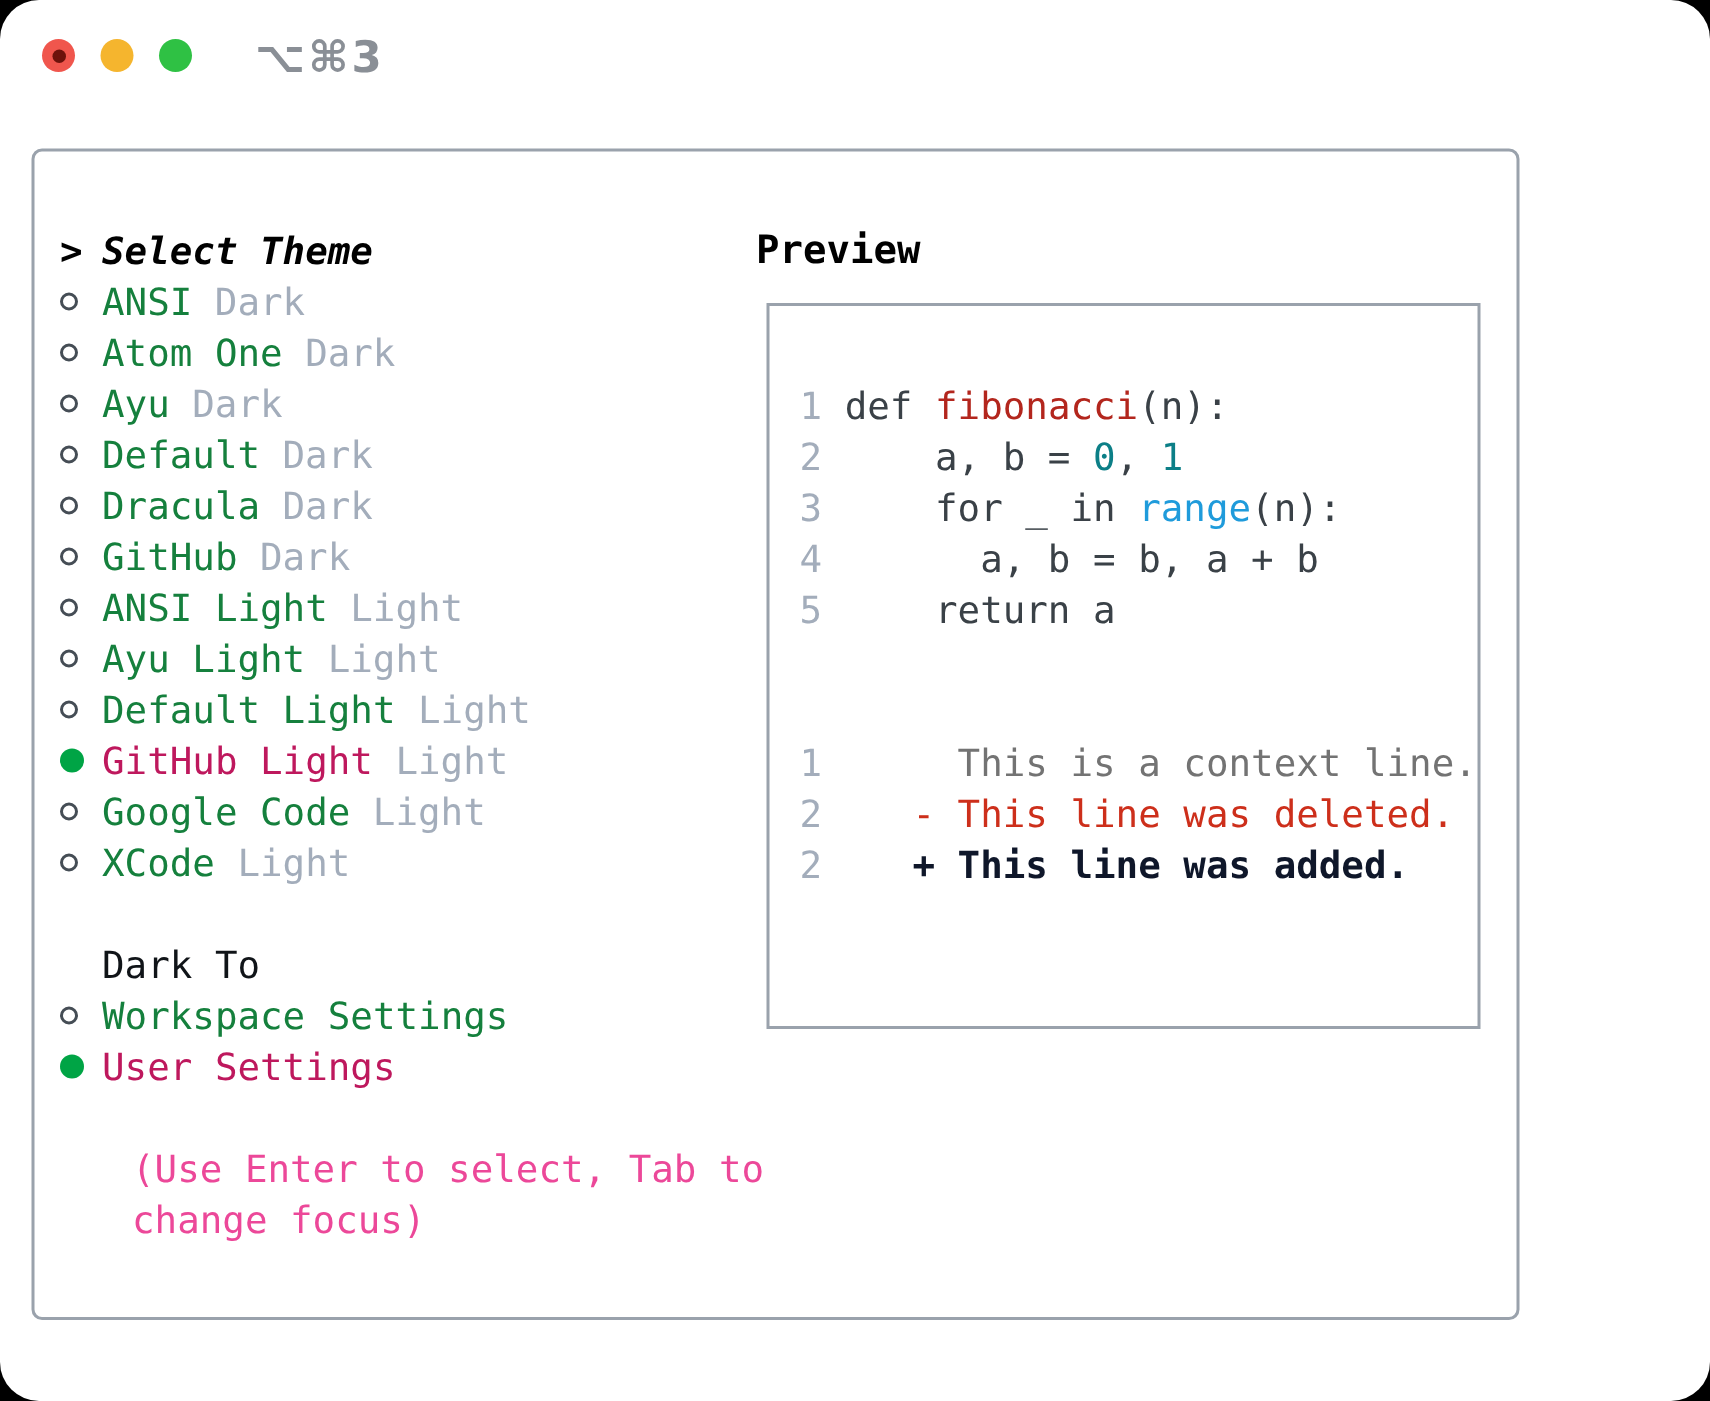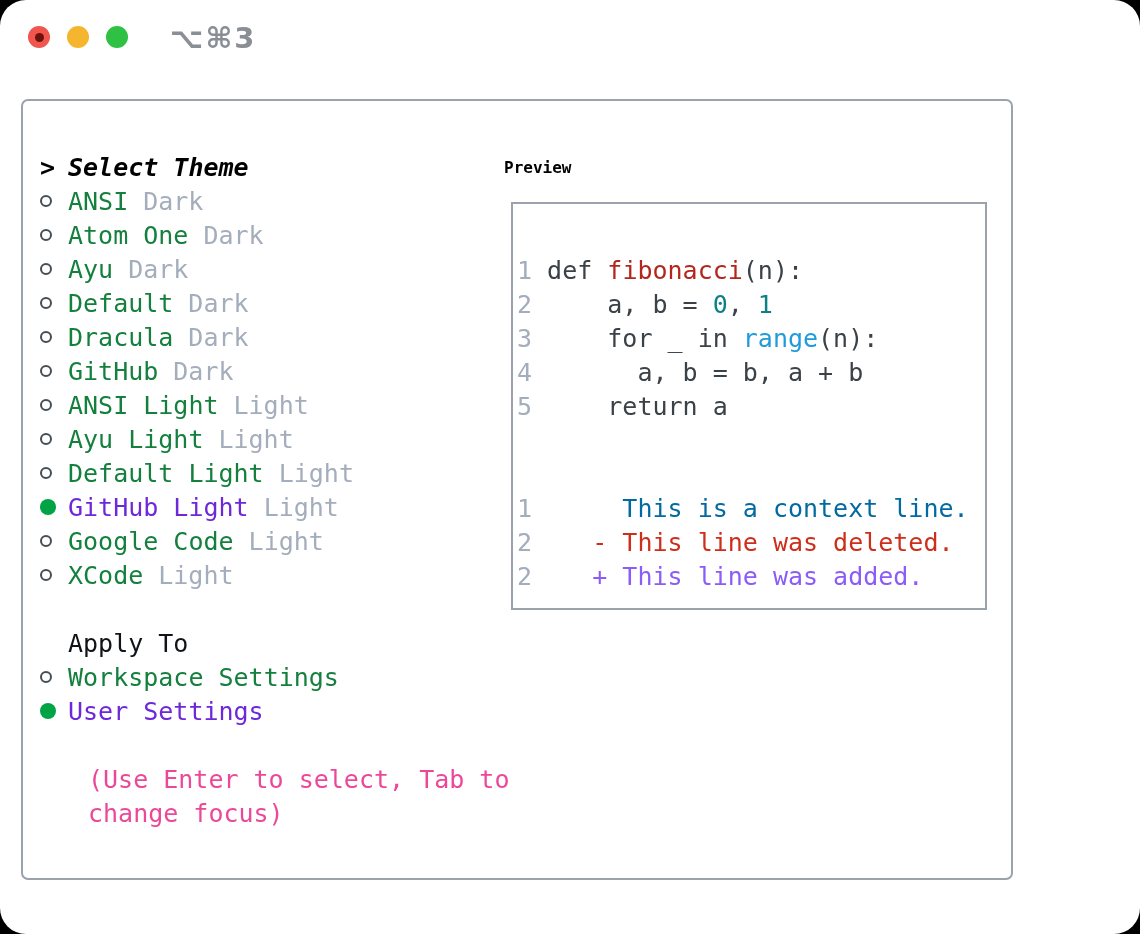--- a/index.html
+++ b/index.html
@@ -36,46 +36,46 @@
   
   .leftcol { position:absolute; left:17px; top:49px; width:440px; }
   .row { height:34px; display:flex; align-items:center; font-size:25px; color:#30373e; white-space:pre; }
   .marker { width:28px; flex:0 0 28px; display:flex; align-items:center; }
   .cursor { font-weight:700; color:#000; font-size:25px; }
   .ring { width:12px; height:12px; border:2.5px solid #454d55; border-radius:50%; }
   .dot { width:16px; height:16px; border-radius:50%; background:#00a445; }
   .hdr { font-weight:700; color:#000;font-style:italic; }
   .subhdr { color:#101418; }
   .nm { color:#15803d; }
-  .nm.sel { color:#6d28d9; }
+  .nm.sel { color:#be185d; }
   .vr { color:#a3adbb; margin-left:15px; }
   .gap { height:34px; }
   .hint { height:34px; display:flex; align-items:center; font-size:25px; color:#ec4899; white-space:pre;margin-left:48px; }
 
   
   .preview-title {
     position:absolute; left:481px; top:49px; height:34px;
     display:flex; align-items:center;
-    font-size:16px; font-weight:700; color:#000;
+    font-size:26px; font-weight:700; color:#000;
   }
   .preview-box {
-    position:absolute; left:488px; top:101px; width:476px; height:408px;
+    position:absolute; left:488px; top:101px; width:476px; height:484px;
     border:2px solid #9aa2ac; background:#fff;
-    padding:50px 0 0 4px;
+    padding:50px 0 0 20px;
   }
   .cline { height:34px; line-height:34px; font-size:25px; white-space:pre; }
   .diffblock { margin-top:68px; }
   .s-num { color:#a3adbb; }
   .s-code { color:#3a4147; }
   .s-func { color:#b3261d; }
   .s-lit { color:#0c7f87; }
   .s-builtin { color:#1f9bdb; }
-  .s-ctx { color:#0369a1;text-align:right; }
+  .s-ctx { color:#737373;text-align:right; }
   .s-del { color:#cd2f1b; }
-  .s-add { color:#8b5cf6; }
+  .s-add { color:#0f172a;font-weight:bold; }
 </style>
 </head>
 <body>
 
 <div class="window">
 
   <div class="traffic">
     <div class="light red"></div>
     <div class="light yellow"></div>
     <div class="light green"></div>
@@ -101,21 +101,21 @@
           <div class="row"><span class="marker"><span class="ring"></span></span><span class="nm">Default Light</span><span class="vr">Light</span></div>
           <div class="row"><span class="marker"><span class="dot"></span></span><span class="nm sel">GitHub Light</span><span class="vr">Light</span></div>
           <div class="row"><span class="marker"><span class="ring"></span></span><span class="nm">Google Code</span><span class="vr">Light</span></div>
           <div class="row"><span class="marker"><span class="ring"></span></span><span class="nm">XCode</span><span class="vr">Light</span></div>
         </div>
 
       <div class="gap"></div>
 
       <div class="row">
         <span class="marker"></span>
-        <span class="subhdr">Apply To</span>
+        <span class="subhdr">Dark To</span>
       </div>
       <div id="apply-list">
           <div class="row"><span class="marker"><span class="ring"></span></span><span class="nm">Workspace Settings</span></div>
           <div class="row"><span class="marker"><span class="dot"></span></span><span class="nm sel">User Settings</span></div>
         </div>
 
       <div class="gap"></div>
 
       <div id="hint-lines">
           <div class="hint">(Use Enter to select, Tab to</div>

